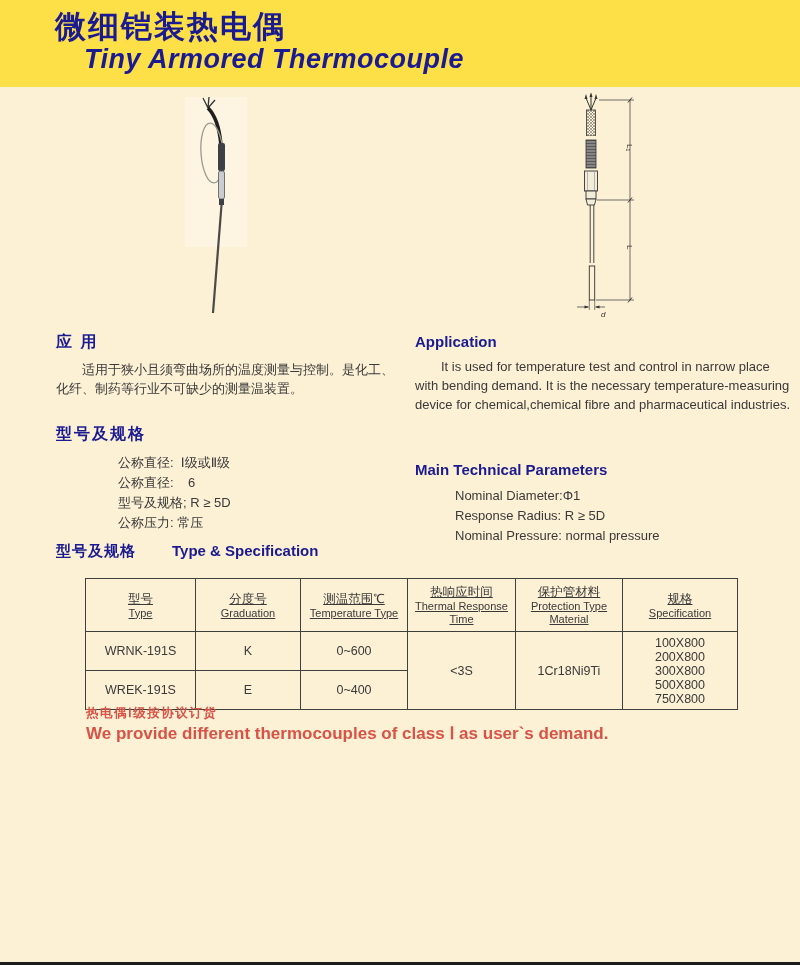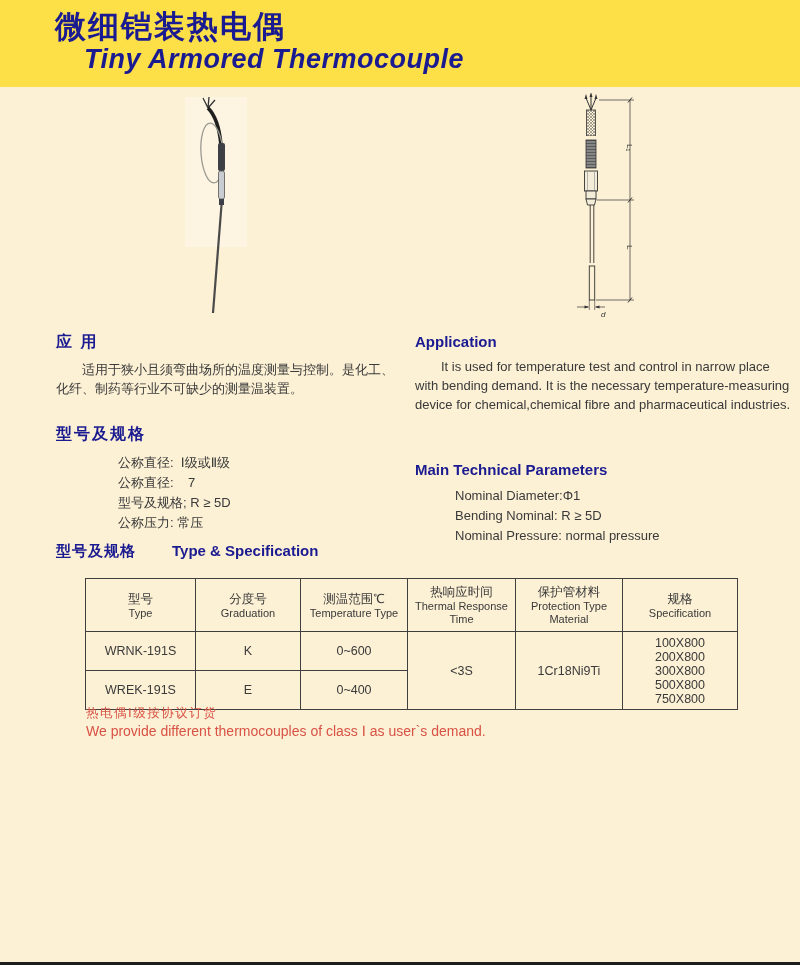--- a/index.html
+++ b/index.html
@@ -19,26 +19,26 @@
   .param-line{font-size:13px;color:#3a3a3a;line-height:20px;white-space:pre-wrap;}
 
   .spec-heading{position:absolute;left:56px;top:542px;}
   .spec-heading .zh{font-size:15px;font-weight:bold;color:#1B1B91;letter-spacing:1px;}
   .spec-heading .en{font-size:15px;font-weight:bold;color:#1B1B91;margin-left:36px;}
 
   table.spec-table{position:absolute;left:85px;top:578px;width:652px;border-collapse:collapse;table-layout:fixed;}
   table.spec-table td{border:1px solid #3f3f3f;text-align:center;vertical-align:middle;color:#3a3a3a;padding:1px 2px;}
   .th-zh{font-size:12.5px;line-height:16px;}
   .th-en{font-size:11px;line-height:13px;}
-  .hdr-row td{height:50px;}
+  .hdr-row td{height:50px;text-decoration:underline;}
   .body-row td{height:36px;font-size:12.5px;}
   .spec-list{font-size:12px;line-height:14px;white-space:pre-line;}
 
-  .note-zh{position:absolute;left:86px;top:705px;font-size:12.5px;font-weight:normal;color:#D85245;letter-spacing:1.5px;}
-  .note-en{position:absolute;left:86px;top:723px;font-size:14px;font-weight:normal;color:#D85245;}
+  .note-zh{position:absolute;left:86px;top:705px;font-size:12.5px;font-weight:bold;color:#D85245;letter-spacing:1.5px;}
+  .note-en{position:absolute;left:86px;top:723px;font-size:17px;font-weight:bold;color:#D85245;}
 
   .drawing-left{position:absolute;left:175px;top:95px;}
   .drawing-right{position:absolute;left:573px;top:93px;}
 </style>
 </head>
 <body>
 
 <div class="page">
   <div class="body-bg"></div>
 
@@ -117,31 +117,31 @@
 
   <div class="sec" style="left:415px;top:333px;width:375px;">
     <p class="h-en">Application</p>
     <p class="para">It is used for temperature test and control in narrow place with bending demand. It is the necessary temperature-measuring device for chemical,chemical fibre and pharmaceutical industries.</p>
   </div>
 
   <div class="sec" style="left:56px;top:424px;width:345px;">
     <p class="h-zh">型号及规格</p>
     <div class="param-list-zh">
       <div class="param-line">公称直径:  Ⅰ级或Ⅱ级</div>
-      <div class="param-line">公称直径:    7</div>
+      <div class="param-line">公称直径:    6</div>
       <div class="param-line">型号及规格; R ≥ 5D</div>
       <div class="param-line">公称压力: 常压</div>
     </div>
   </div>
 
   <div class="sec" style="left:415px;top:425px;width:375px;margin-top:36px;">
     <p class="h-en">Main Technical Parameters</p>
     <div class="param-list-en">
       <div class="param-line">Nominal Diameter:Φ1</div>
-      <div class="param-line">Bending Nominal: R ≥ 5D</div>
+      <div class="param-line">Response Radius: R ≥ 5D</div>
       <div class="param-line">Nominal Pressure: normal pressure</div>
     </div>
   </div>
 
   <div class="spec-heading">
     <span class="zh">型号及规格</span><span class="en">Type &amp; Specification</span>
   </div>
 
   <table class="spec-table">
     <colgroup>

